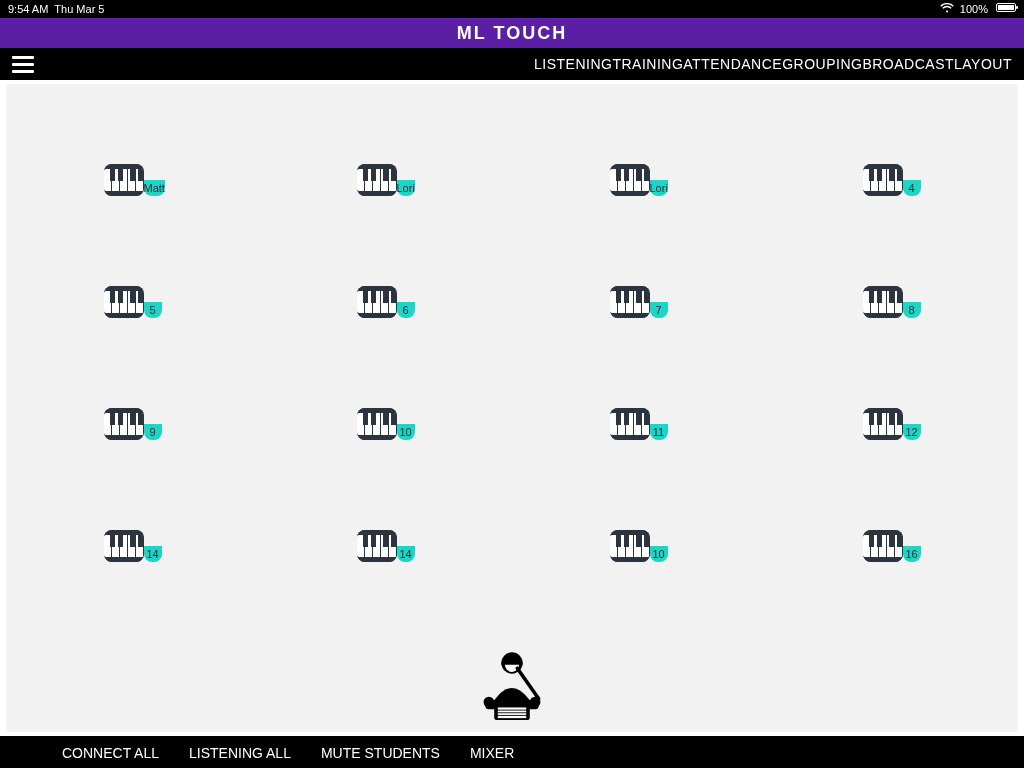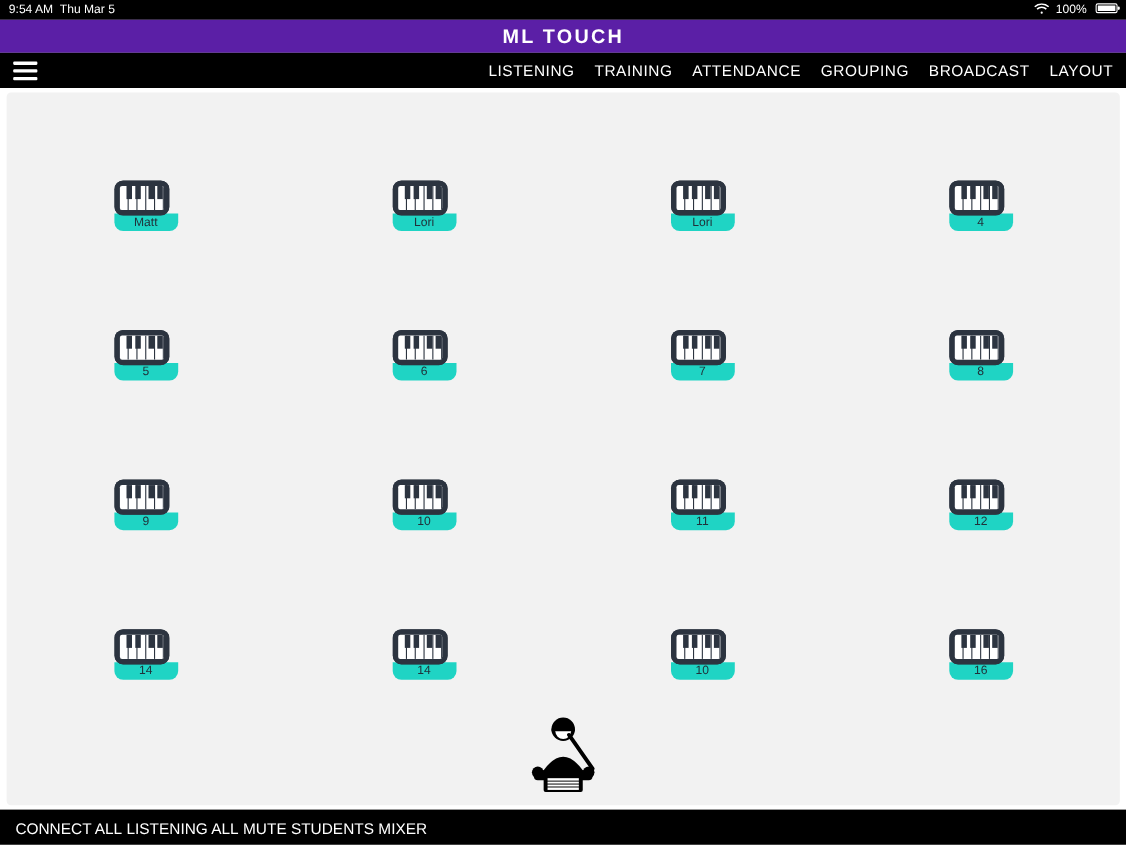--- a/index.html
+++ b/index.html
@@ -15,33 +15,33 @@
   .titlebar .title {
     color: #fff; font-weight: 800; letter-spacing: 2px; font-size: 18px;
     font-family: "Arial Narrow", Arial, sans-serif;
   }
   .navbar {
     height: 32px; background: #000; display: flex; align-items: center; justify-content: space-between;
     padding: 0 12px;
   }
   .hamburger { display: flex; flex-direction: column; gap: 4px; cursor: pointer; }
   .hamburger span { display: block; width: 22px; height: 3px; background: #fff; border-radius: 1px; }
-  .navlinks { display: flex; gap: 18px; }
+  .navlinks { display: flex; }
   .navlinks a { color: #fff; font-size: 14px; font-weight: 500; letter-spacing: 0.5px; text-decoration: none; }
   .canvas {
     position: relative; width: 1012px; height: 648px; margin: 4px 6px; background: #f2f2f2; border-radius: 4px;
     overflow: hidden;
   }
   .grid {
     position: absolute; left: 0; right: 0; top: 0; padding-top: 80px;
     display: grid; grid-template-columns: repeat(4, 1fr); justify-items: center;
     row-gap: 90px;
   }
   .station {
-    width: 58px; display: flex; flex-direction: column; align-items: flex-start; cursor: pointer;
+    width: 58px; display: flex; flex-direction: row; align-items: flex-end; cursor: pointer;
   }
   .instrument {
     width: 50px; height: 32px; background: #2c3440; border-radius: 8px;
     display: flex; align-items: center; justify-content: center; position: relative;
     box-shadow: inset 0 0 0 2px #2c3440;
   }
   .keys {
     width: 40px; height: 22px; background: #fff; border-radius: 2px; position: relative; overflow: hidden;
     display: flex;
   }
@@ -57,21 +57,21 @@
   }
   .teacher {
     position: absolute; left: 50%; transform: translateX(-50%); bottom: 5px;
     width: 90px; height: 80px;
   }
   .footer {
     height: 34px; background: #000; color: #fff; display: flex; align-items: center;
     justify-content: space-between; padding: 0 14px; font-size: 14px; font-weight: 500;
   }
   .footer .left { display: flex; gap: 18px; }
-  .footer .right { display: flex; gap: 4px; }
+  .footer .right { display: flex; gap: 30px; margin-left: 48px; }
   .footer .right span { cursor: pointer; }
   .battery-shell {
     display:inline-block; width: 20px; height: 9px; border: 1px solid #fff; border-radius: 2px;
     position: relative; margin-left: 2px;
   }
   .battery-shell::after {
     content:""; position:absolute; right:-3px; top:2px; width:2px; height:3px; background:#fff; border-radius:1px;
   }
   .battery-fill { position:absolute; left:1px; top:1px; bottom:1px; right:1px; background:#fff; }
   .wifi { display:inline-block; }

